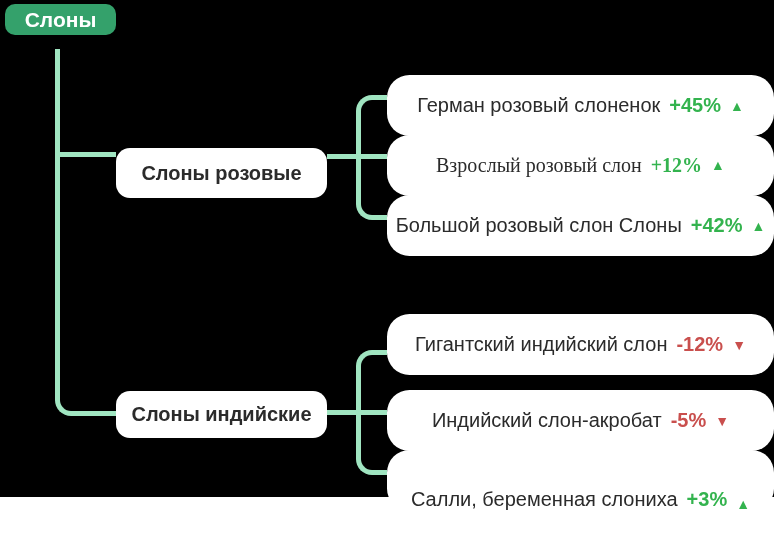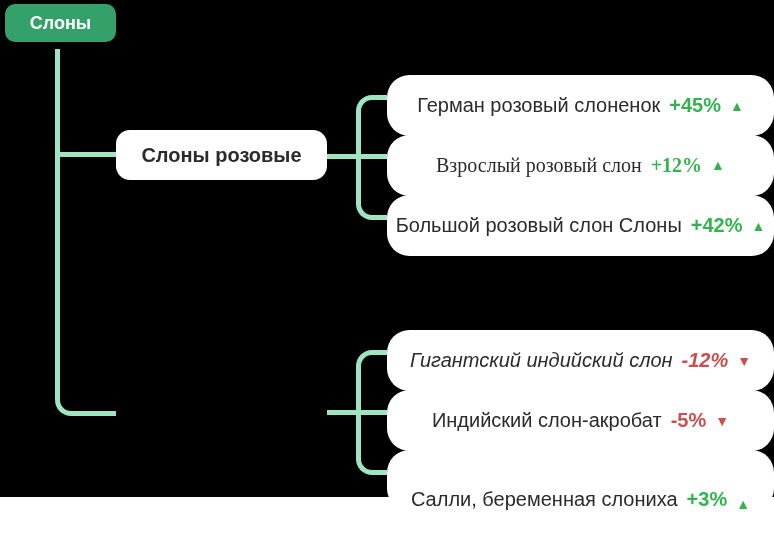--- a/index.html
+++ b/index.html
@@ -13,27 +13,27 @@
   }
   .bottom-band {
     position: absolute;
     left: 0; top: 497px;
     width: 774px; height: 51px;
     background: var(--bottom-band, #FFFFFF);
   }
   .root-node {
     position: absolute;
     left: 5px; top: 4px;
-    width: 111px; height: 38px;
+    width: 111px; height: 31px;
     background: var(--root-bg, #34A16B);
     border-radius: 10px;
     display: flex; align-items: center; justify-content: center;
     color: #FFFFFF;
     font-weight: bold;
-    font-size: 18px;
+    font-size: 21px;
   }
   
   .conn { position: absolute; }
   .trunk {
     left: 55px; top: 49px;
     width: 61px; height: 367px;
     border-left: 5px solid var(--connector, #A0E5C1);
     border-bottom: 5px solid var(--connector, #A0E5C1);
     border-bottom-left-radius: 16px;
     box-sizing: border-box;
@@ -92,41 +92,44 @@
   <div class="conn branch-h" style="left:55px; top:152px; width:61px;"></div>
   <div class="conn branch-h" style="left:327px; top:154px; width:60px;"></div>
   <div class="conn bracket" style="top:95px;"></div>
   <div class="conn branch-h" style="left:327px; top:410px; width:60px;"></div>
   <div class="conn bracket" style="top:350px;"></div>
 
   <div class="root-node">
     <span>Слоны</span>
   </div>
 
-  <div class="mid-node" style="top:130px; height:50px;">
+  <div class="mid-node" style="top:148px; height:50px;">
     <span>Слоны розовые</span>
+  </div>
+  <div class="mid-node" style="top:391px; height:47px;">
+    <span>Слоны индийские</span>
   </div>
 
   <div class="leaf" style="top:75px;">
     <span class="leaf-name">Герман розовый слоненок</span>
     <span class="leaf-change up">+45%</span>
     <span class="leaf-arrow up">▲</span>
   </div>
   <div class="leaf" style="top:135px;font-family:Liberation Serif, serif;">
     <span class="leaf-name">Взрослый розовый слон</span>
     <span class="leaf-change up">+12%</span>
     <span class="leaf-arrow up">▲</span>
   </div>
   <div class="leaf" style="top:195px;">
     <span class="leaf-name">Большой розовый слон Слоны</span>
     <span class="leaf-change up">+42%</span>
     <span class="leaf-arrow up">▲</span>
   </div>
 
-  <div class="leaf" style="top:330px;font-style:italic;">
+  <div class="leaf" style="top:314px;">
     <span class="leaf-name">Гигантский индийский слон</span>
     <span class="leaf-change down">-12%</span>
     <span class="leaf-arrow down">▼</span>
   </div>
   <div class="leaf" style="top:390px;">
     <span class="leaf-name">Индийский слон-акробат</span>
     <span class="leaf-change down">-5%</span>
     <span class="leaf-arrow down">▼</span>
   </div>
   <div class="leaf" style="top:450px;align-items:flex-end;">

